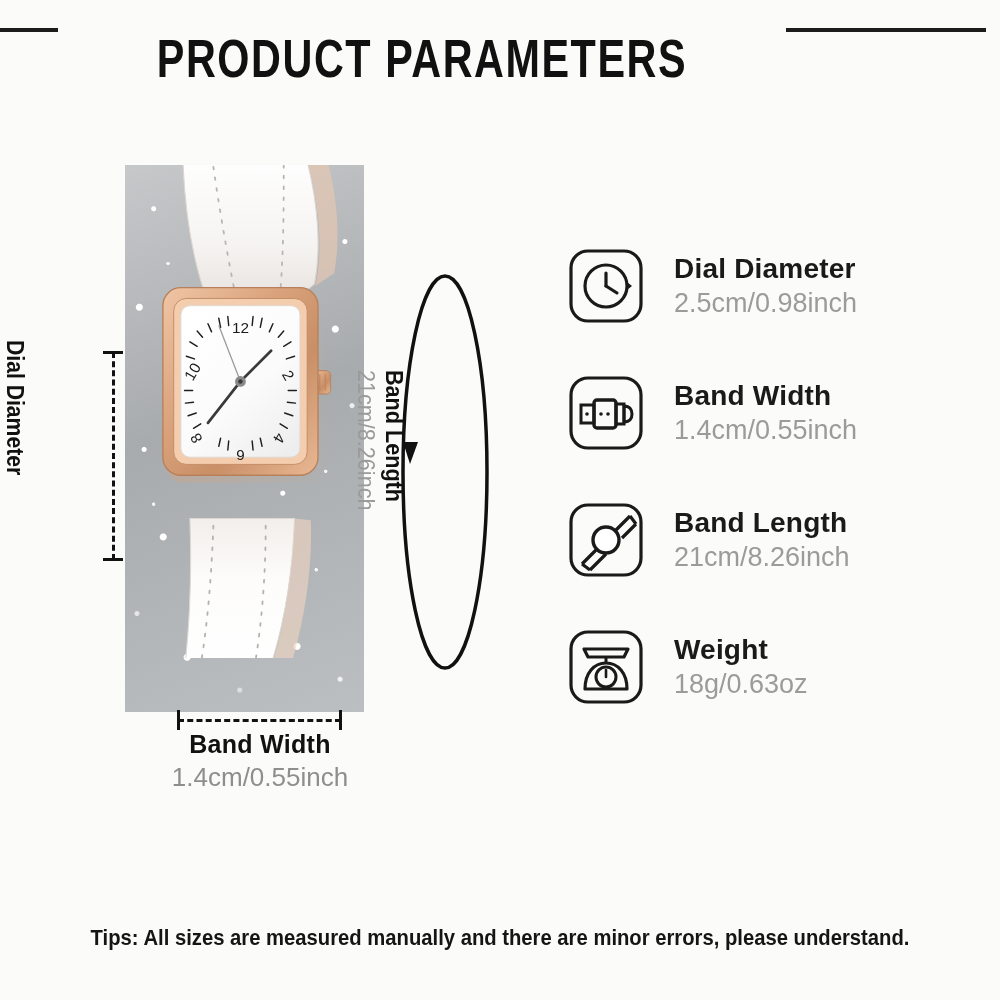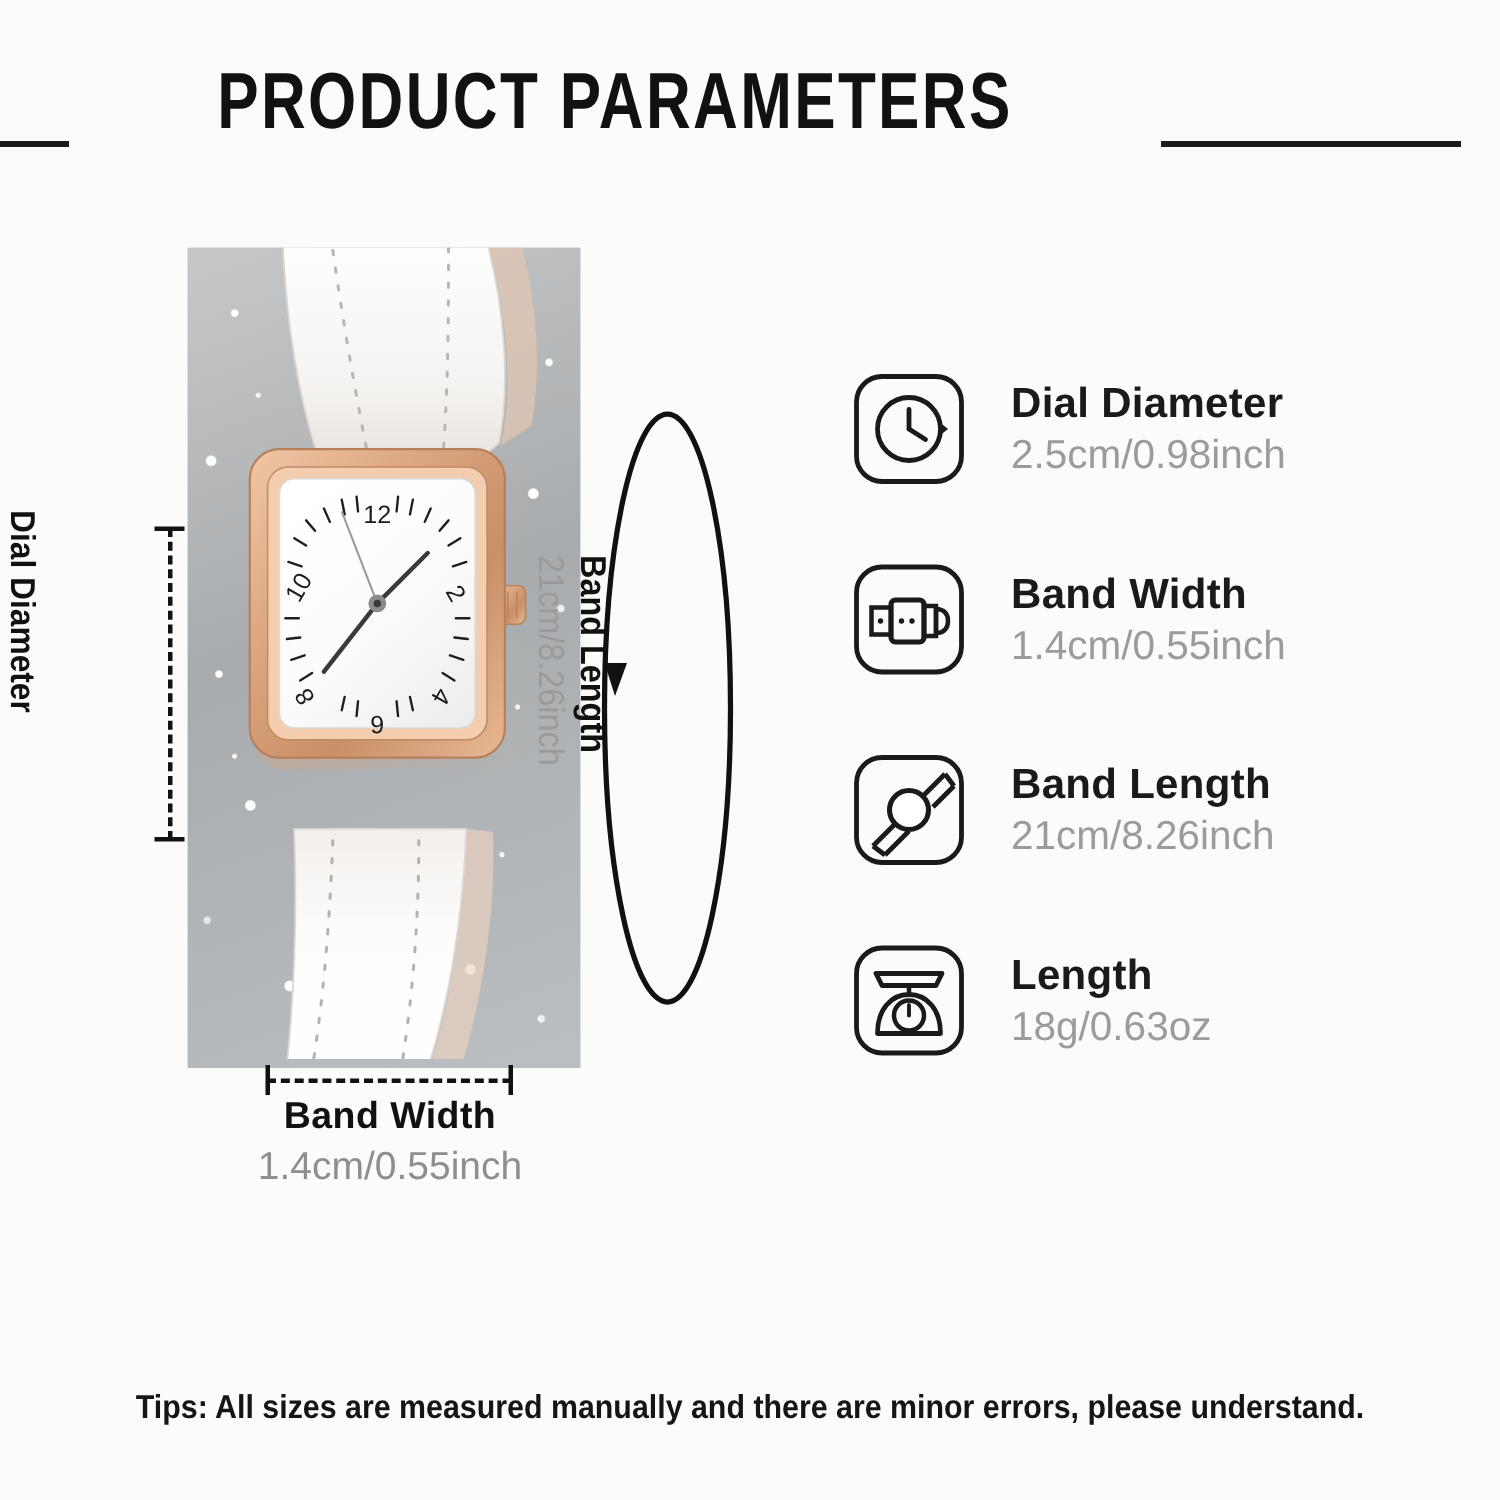--- a/index.html
+++ b/index.html
@@ -9,24 +9,24 @@
     height: 1000px;
     background: #fbfbf9;
     font-family: "Liberation Sans", sans-serif;
     position: relative;
     overflow: hidden;
   }
 
   
   .title-bar {
     position: absolute;
-    top: 28px; left: 0;
+    top: 28px; left: 12px;
     width: 820px; height: 70px;
     display: flex;
-    align-items: flex-end;
+    align-items: flex-start;
     justify-content: center;
   }
   .rule {
     height: 4px;
     background: #1c1c1c;
     flex: 0 0 auto;
   }
   .rule-left  { width: 200px; margin-right: 24px; }
   .rule-right { width: 200px; margin-left: 24px; }
   .title-text {
@@ -37,21 +37,21 @@
     color: #111;
     white-space: nowrap;
     transform: scaleX(0.78);
     transform-origin: center;
   }
 
   
   .photo-wrap {
     position: absolute;
     left: 125px; top: 165px;
-    width: 262px; height: 547px;
+    width: 239px; height: 547px;
     overflow: hidden;
   }
   .glitter {
     position: absolute; inset: 0;
     background-color: #b9bbbd;
     background-image:
       radial-gradient(circle at 12% 8%, #ffffff 0 2px, transparent 3px),
       radial-gradient(circle at 32% 4%, #f2f3f4 0 3px, transparent 4px),
       radial-gradient(circle at 58% 11%, #ffffff 0 2px, transparent 3px),
       radial-gradient(circle at 78% 6%, #e8eaec 0 3px, transparent 4px),
@@ -435,20 +435,20 @@
       <svg viewBox="0 0 76 76" width="76" height="76">
         <rect x="3" y="3" width="70" height="70" rx="17" fill="none" stroke="#1a1a1a" stroke-width="3.2"></rect>
         <path d="M16 20 L60 20 L56 28 L20 28 Z" fill="none" stroke="#1a1a1a" stroke-width="3.2" stroke-linejoin="round"></path>
         <line x1="38" y1="28" x2="38" y2="34" stroke="#1a1a1a" stroke-width="3"></line>
         <path d="M17 60 C17 44 26 34 38 34 C50 34 59 44 59 60 Z" fill="none" stroke="#1a1a1a" stroke-width="3.2" stroke-linejoin="round"></path>
         <circle cx="38" cy="48" r="10" fill="none" stroke="#1a1a1a" stroke-width="3"></circle>
         <line x1="38" y1="48" x2="38" y2="41" stroke="#1a1a1a" stroke-width="2.6" stroke-linecap="round"></line>
       </svg>
     </div>
     <div class="spec-text">
-      <span class="spec-label">Length</span>
+      <span class="spec-label">Weight</span>
       <span class="spec-value">18g/0.63oz</span>
     </div>
   </div>
 
 </div>
 
 <div class="footer">Tips:  All sizes are measured manually and there are minor errors, please understand.</div>
 
 </body></html>

